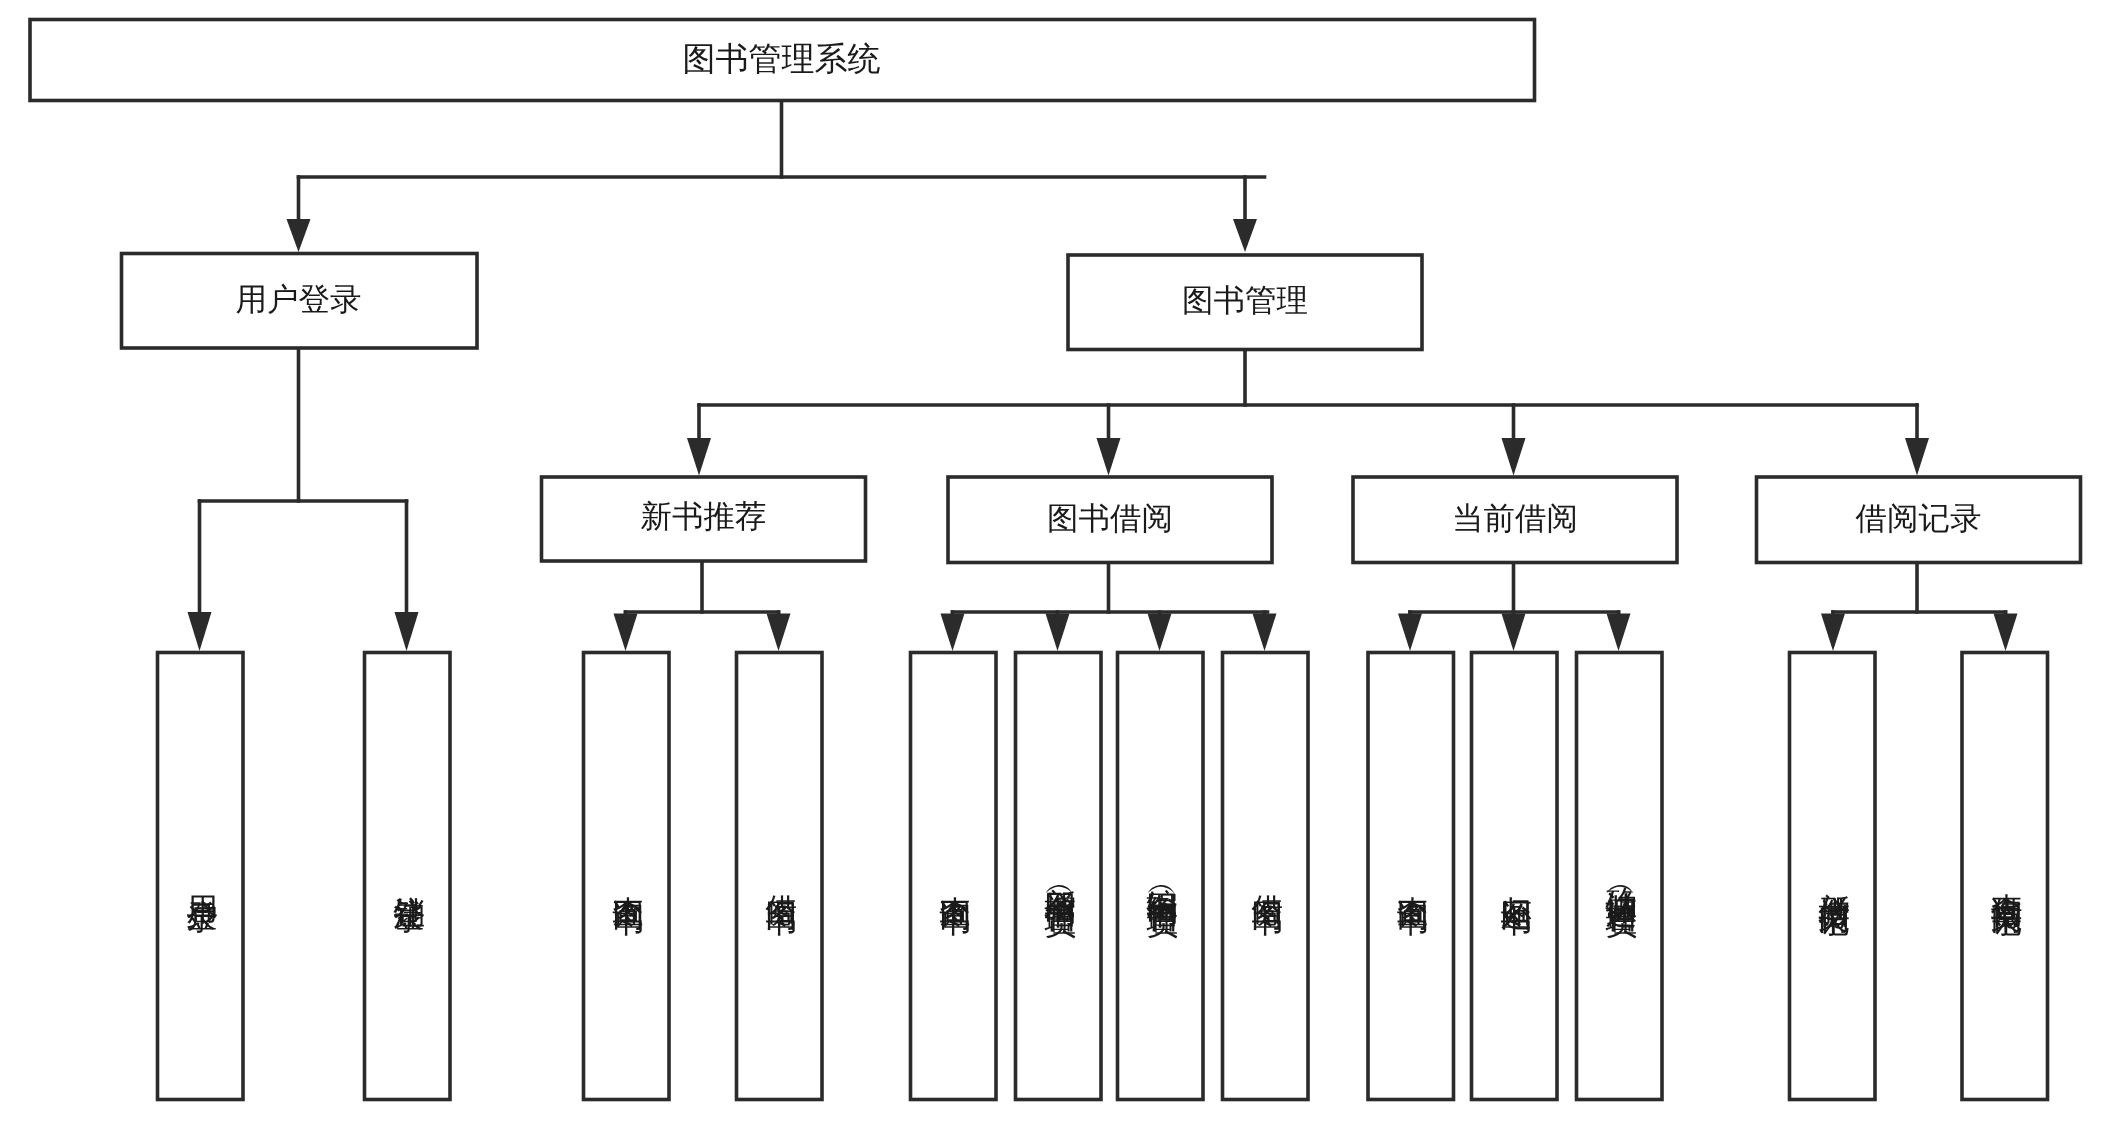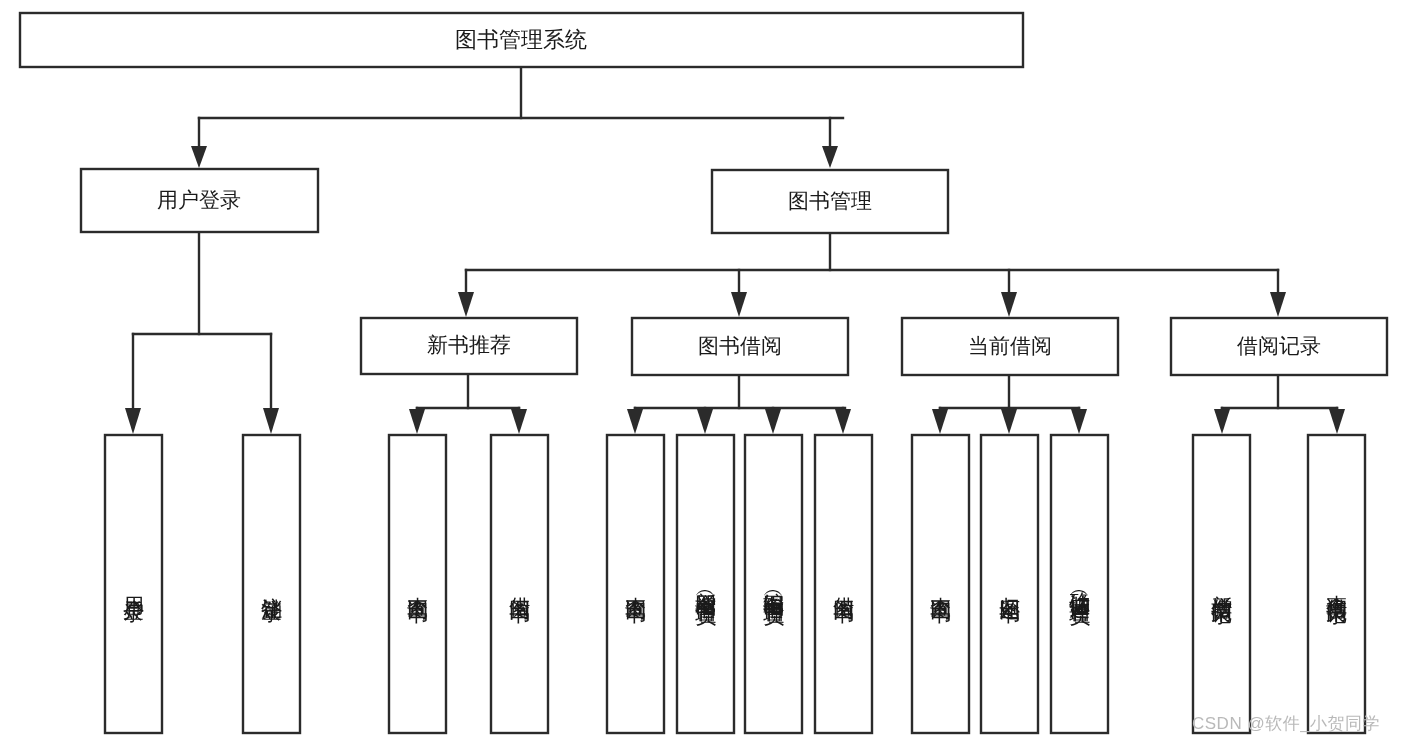--- a/index.html
+++ b/index.html
@@ -214,15 +214,14 @@
   <div class="vlabel" style="left:745px; top:435px; width:57px; height:298px;">编辑图书（管理员）</div>
   <div class="vlabel" style="left:815px; top:435px; width:57px; height:298px;">借阅图书</div>
 
   <div class="vlabel" style="left:912px; top:435px; width:57px; height:298px;">查询图书</div>
   <div class="vlabel" style="left:981px; top:435px; width:57px; height:298px;">归还图书</div>
   <div class="vlabel" style="left:1051px; top:435px; width:57px; height:298px;">确认归还（管理员）</div>
 
   <div class="vlabel" style="left:1193px; top:435px; width:57px; height:298px;">新增借阅记录</div>
   <div class="vlabel" style="left:1308px; top:435px; width:57px; height:298px;">查询借阅记录</div>
 
-  <div class="watermark" style="left:1192px; top:712px;">CSDN @软件_小贺同学</div>
 
 </div>
 
 </body></html>

